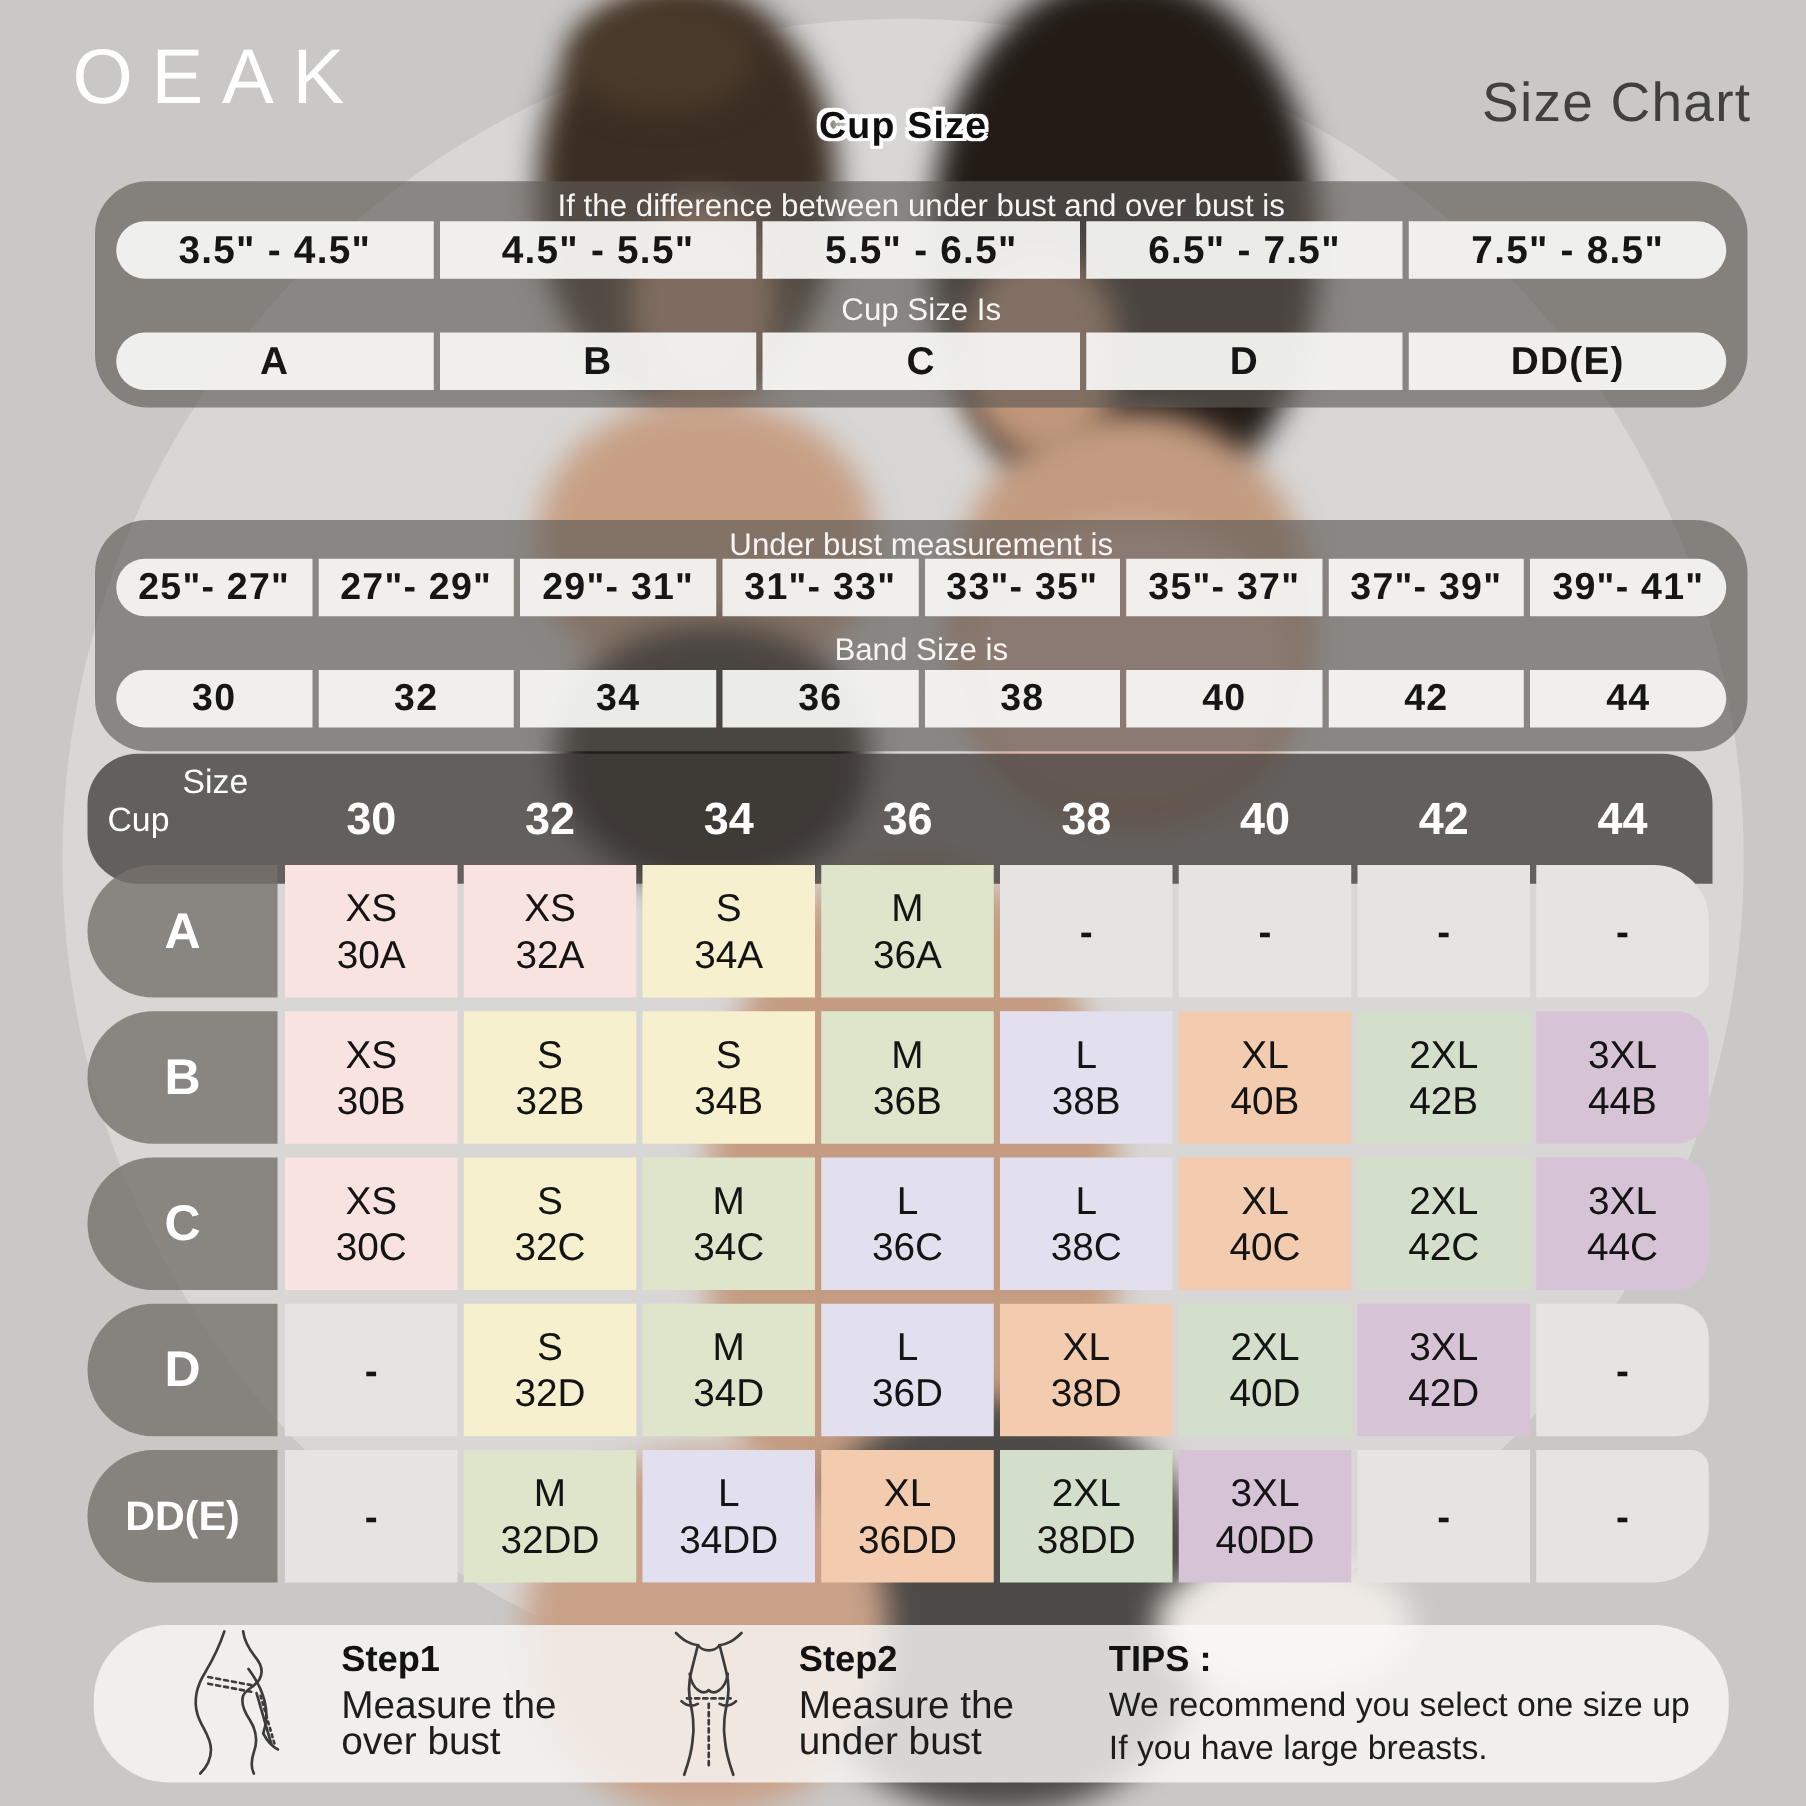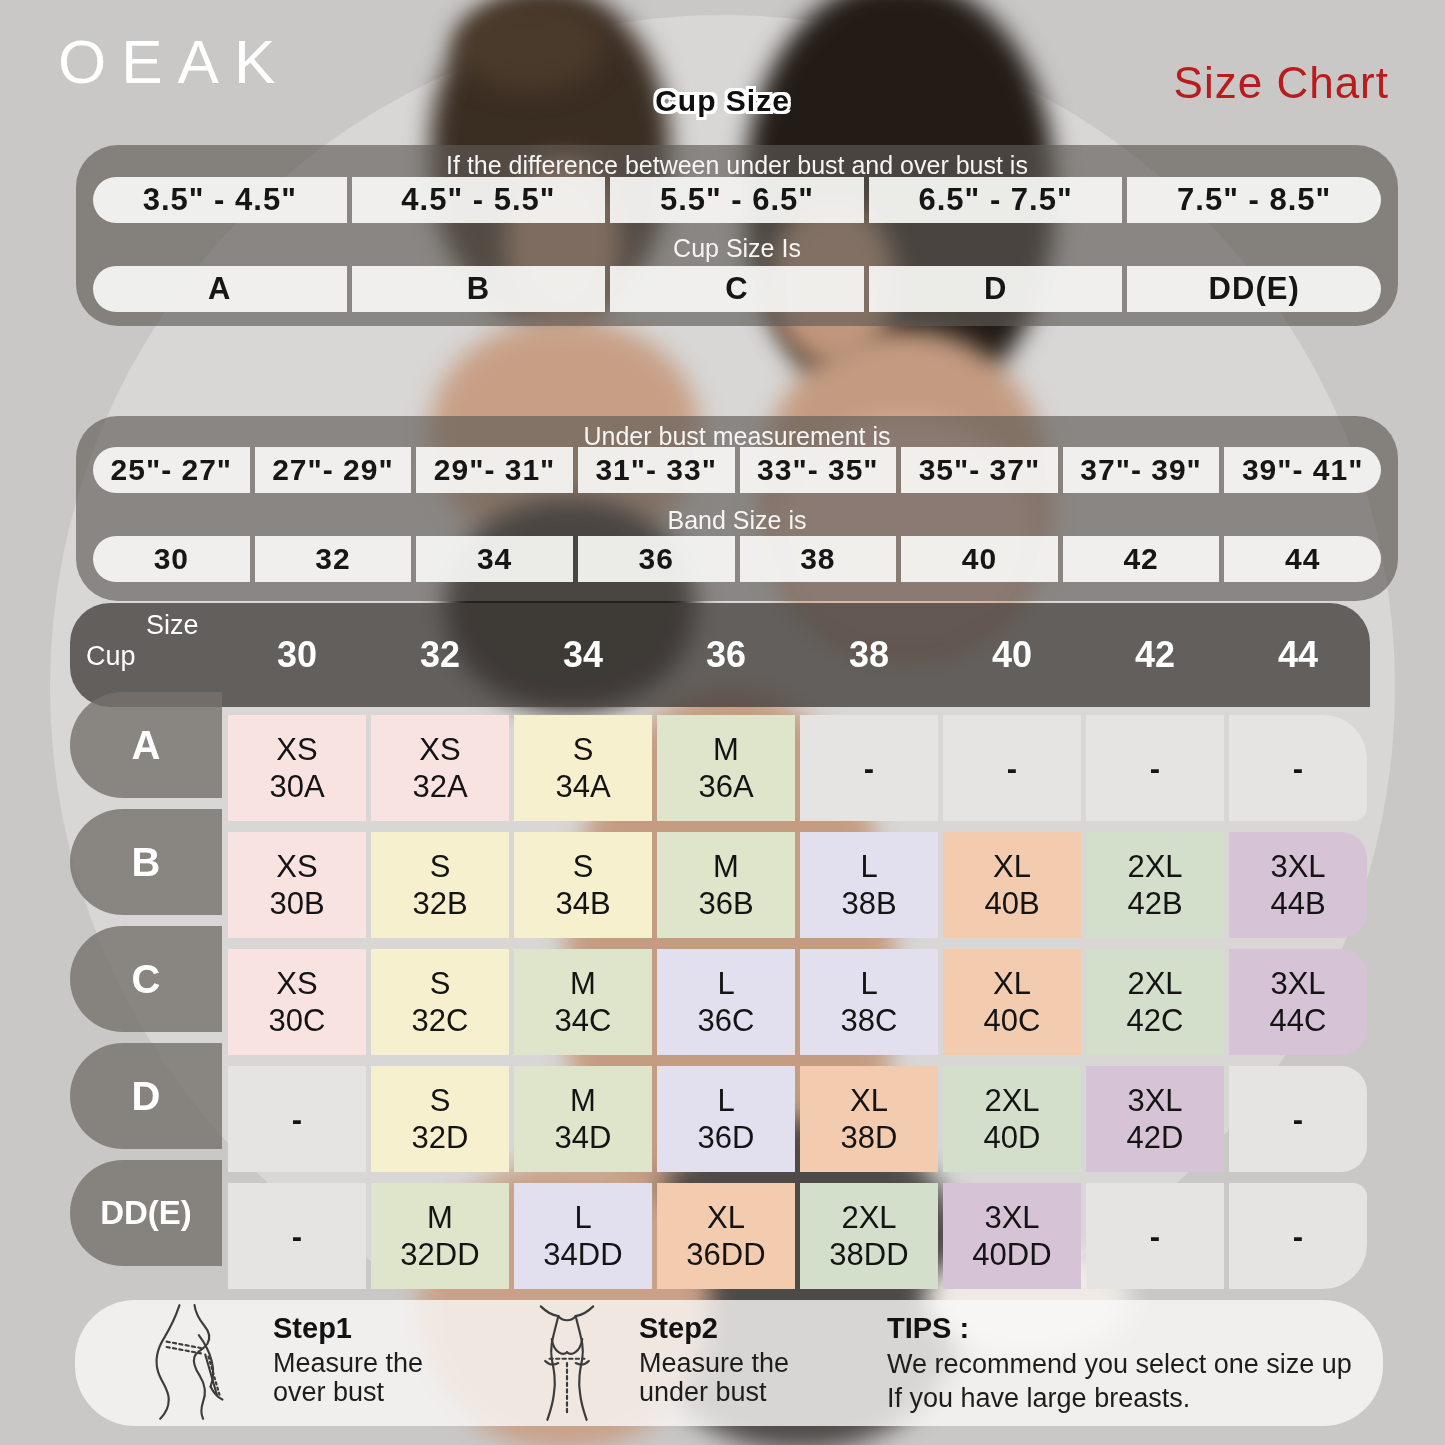--- a/index.html
+++ b/index.html
@@ -13,21 +13,21 @@
     border-radius:50%; background:#d8d7d6;
   }
   .blob { position:absolute; border-radius:48%; filter:blur(12px); }
 
   
   .logo {
     position:absolute; left:58px; top:26px; color:#ffffff; font-size:62px;
     font-weight:400; letter-spacing:15px; z-index:5;
   }
   .page-title {
-    position:absolute; right:56px; top:58px; color:#b91c1c; font-size:44px;
+    position:absolute; right:44px; top:58px; color:#404040; font-size:44px;
     font-weight:400; letter-spacing:1px; z-index:5;
   }
   .section-heading {
     position:absolute; left:0; width:100%; text-align:center; z-index:5;
     font-size:30px; font-weight:700; color:#0f0f0f; letter-spacing:1px;
     text-shadow:-3px -3px 0 #fff, 3px -3px 0 #fff, -3px 3px 0 #fff, 3px 3px 0 #fff,
                 -3px 0 0 #fff, 3px 0 0 #fff, 0 -3px 0 #fff, 0 3px 0 #fff;
   }
   .heading-cup { top:84px; }
   .heading-band { top:338px; }
@@ -69,41 +69,41 @@
   .col-num { width:138px; text-align:center; color:#fff; font-size:36px; font-weight:700; }
 
   .matrix-row { position:absolute; left:70px; width:1300px; height:106px; z-index:4; }
   .row-pill {
     position:absolute; left:0; top:0; width:152px; height:100%;
     background:rgba(118,112,107,0.80); border-radius:53px 0 0 53px;
     display:flex; align-items:center; justify-content:center;
     color:#fff; font-size:40px; font-weight:700;
   }
   .row-pill.small { font-size:33px; }
-  .cells { position:absolute; left:158px; top:0; height:100%; display:flex; gap:5px;margin-top:23px; }
+  .cells { position:absolute; left:158px; top:0; height:100%; display:flex; gap:5px; }
   .cell {
     width:138px; display:flex; flex-direction:column;
     align-items:center; justify-content:center;
     font-size:31px; line-height:37px; color:#141414; font-weight:400;
   }
   .cell .dash { font-weight:700; }
   .r0 .cell.last { border-radius:0 44px 14px 0; }
   .r1 .cell.last, .r2 .cell.last, .r3 .cell.last { border-radius:0 26px 26px 0; }
   .r4 .cell.last { border-radius:0 14px 44px 0; }
 
   
   .bottom-band {
     position:absolute; left:75px; top:1300px; width:1308px; height:126px; z-index:4;
     background:rgba(250,249,248,0.80); border-radius:60px;
   }
   .step-icon { position:absolute; top:3px; }
   .icon-1 { left:62px; }
   .icon-2 { left:448px; top:2px; }
   .step-title { position:absolute; top:12px; font-size:29px; font-weight:700; color:#121212; }
-  .step-lines { position:absolute; top:49px; font-size:27px; line-height:29px; color:#1d1d1d; }
+  .step-lines { position:absolute; top:49px; font-size:31px; line-height:29px; color:#1d1d1d; }
   .pos-step1 { left:198px; }
   .pos-step2 { left:564px; }
   .pos-tips  { left:812px; }
   .tips-lines { position:absolute; top:47px; font-size:27px; line-height:34px; color:#1d1d1d; }
 </style>
 </head>
 <body>
 
 <div class="canvas">
 

